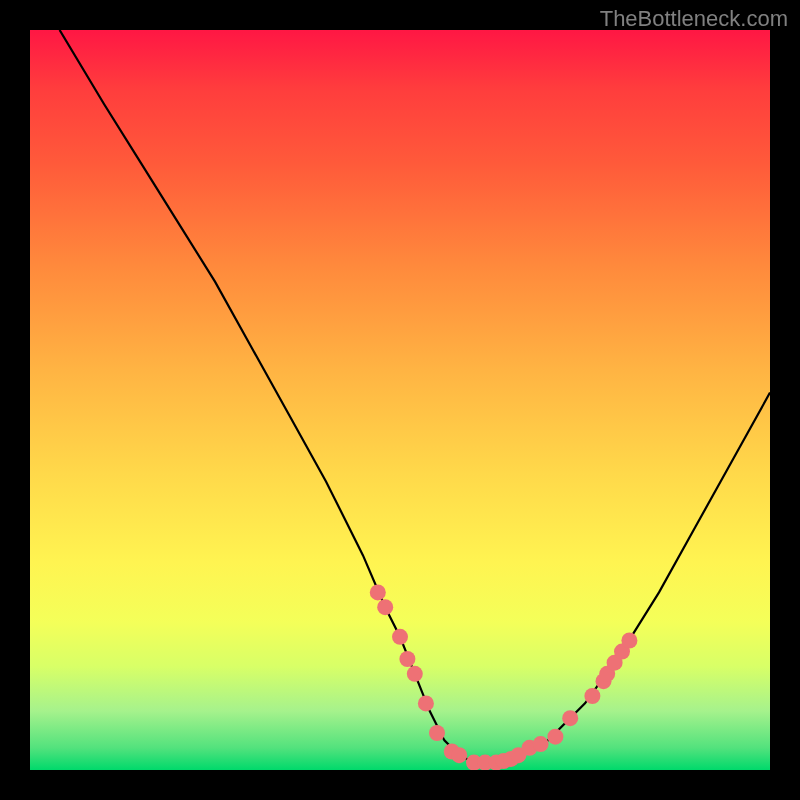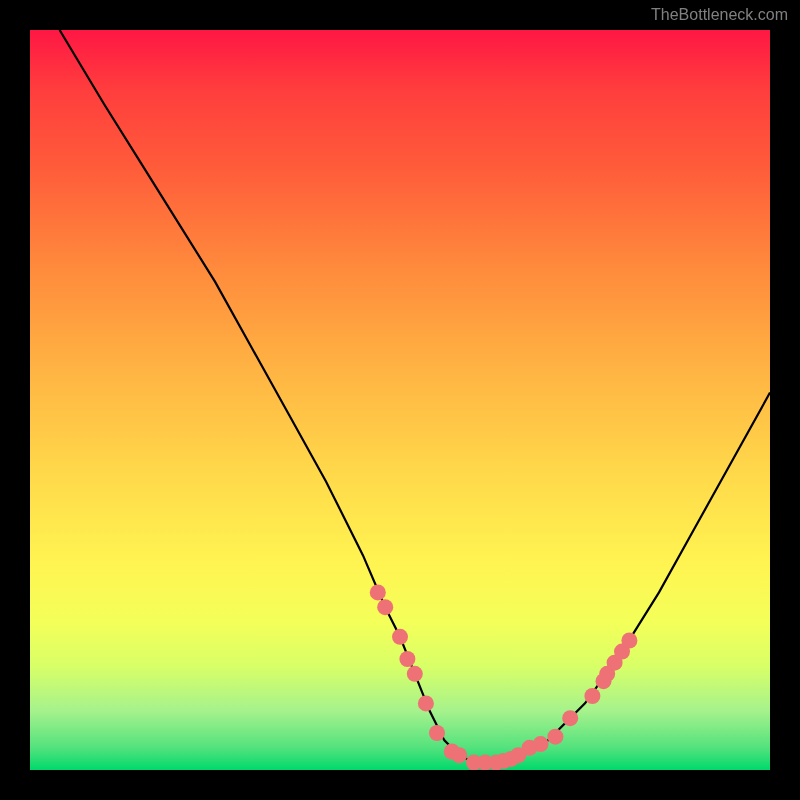--- a/index.html
+++ b/index.html
@@ -8,21 +8,21 @@
     height: 800px;
     background: #000;
     position: relative;
     font-family: Arial, sans-serif;
   }
   .watermark {
     position: absolute;
     top: 6px;
     right: 12px;
     color: #808080;
-    font-size: 16px;
+    font-size: 22px;
     z-index: 10;
   }
   .plot-area {
     position: absolute;
     top: 30px;
     left: 30px;
     width: 740px;
     height: 740px;
     background: linear-gradient(to bottom,
       #ff1744 0%,

